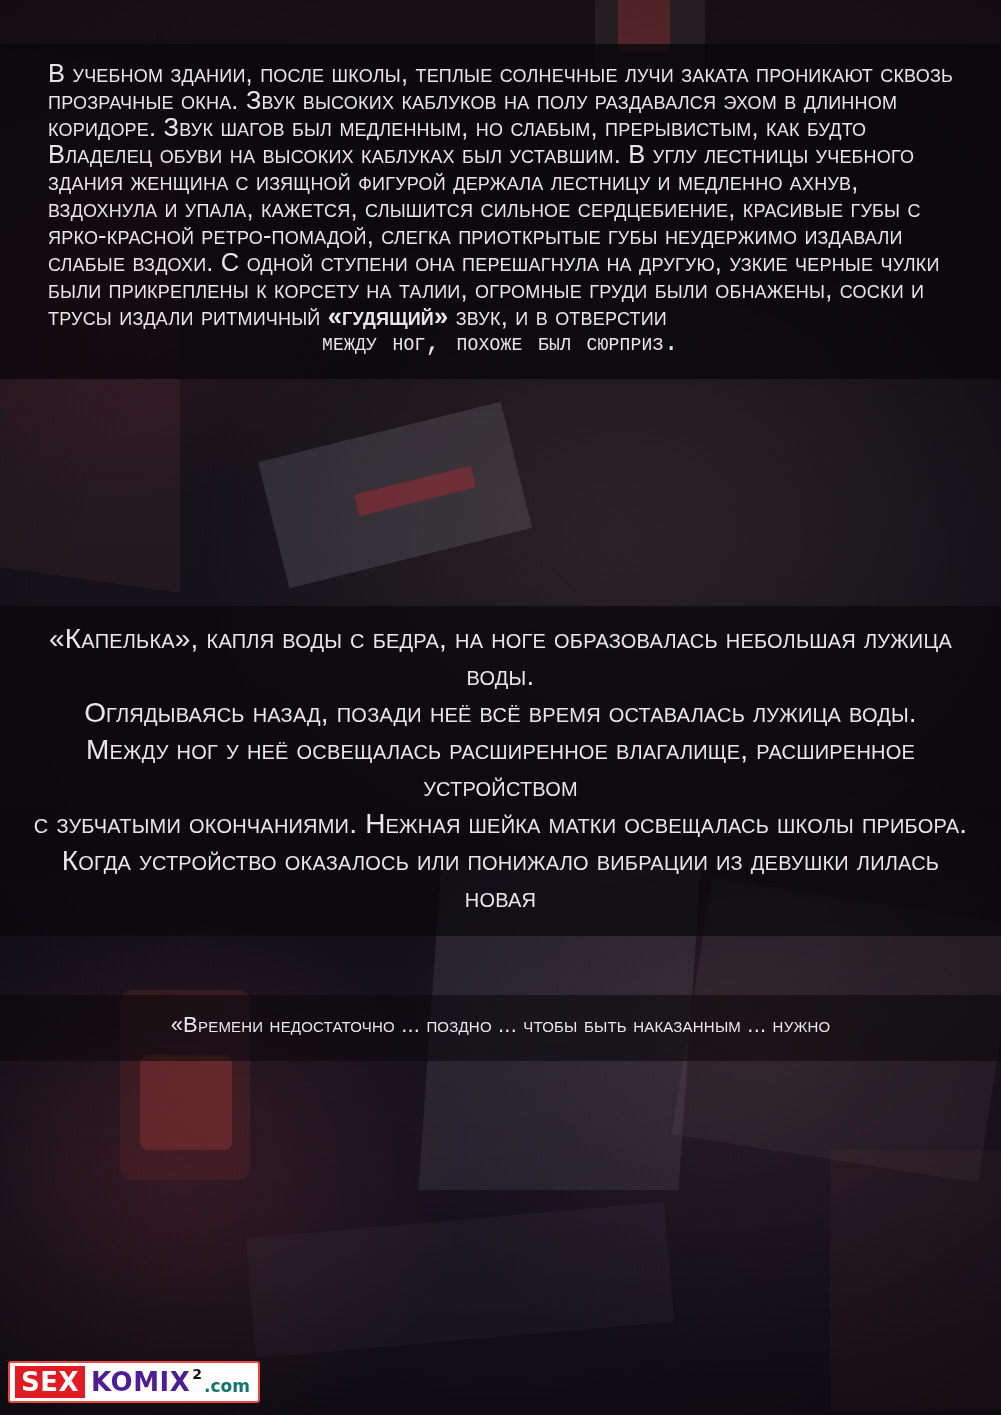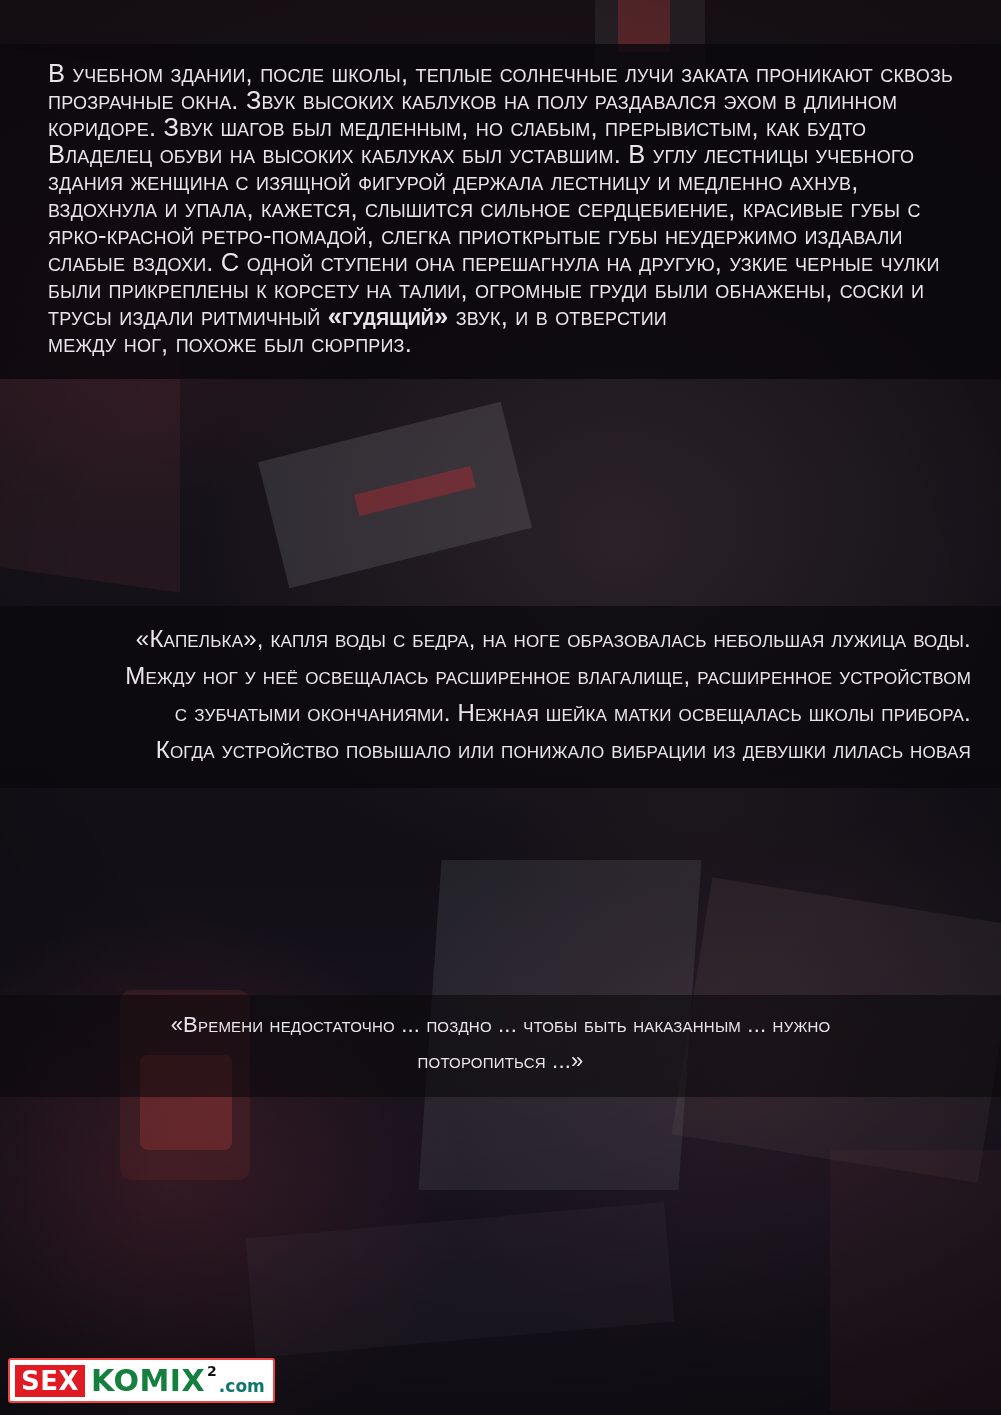--- a/index.html
+++ b/index.html
@@ -59,27 +59,27 @@
     font-variant: small-caps;
     letter-spacing: 0.2px;
   }
   .n1 {
     top: 44px;
     padding: 16px 48px 22px 48px;
     font-size: 25.5px;
     line-height: 27px;
     text-align: left;
   }
-  .n1 .lastline { display: block; text-align: left; }
+  .n1 .lastline { display: block; text-align: center; font-family: Liberation Mono, monospace; }
   .n2 {
     top: 606px;
     padding: 14px 30px 20px 30px;
-    font-size: 24px;
+    font-size: 28px;
     line-height: 37px;
-    text-align: right;
+    text-align: center;
     background: rgba(10,8,12,0.72);
   }
   .n3 {
     top: 995px;
     padding: 12px 60px 18px 60px;
     font-size: 22px;
     line-height: 36px;
     text-align: center;
     background: rgba(10,8,12,0.60);
   }
@@ -101,23 +101,23 @@
   }
   .wm-sex {
     color: #ffffff;
     background: #e01b24;
     font-weight: bold;
     font-size: 26px;
     padding: 1px 6px;
     letter-spacing: 0.5px;
   }
   .wm-komix {
-    color: #15803d;
+    color: #4c1d95;
     font-weight: bold;
-    font-size: 30px;
+    font-size: 26px;
     padding-left: 6px;
     letter-spacing: 0.5px;
   }
   .wm-two {
     color: #111;
     font-weight: bold;
     font-size: 14px;
     align-self: flex-start;
     padding-left: 2px;
   }
@@ -149,28 +149,28 @@
     <div class="bg-shape s11"></div>
   </div>
   <div class="vignette"></div>
 
   <div class="narration n1">
     <p><span>В учебном здании, после школы, теплые солнечные лучи заката проникают сквозь прозрачные окна. Звук высоких каблуков на полу раздавался эхом в длинном коридоре. Звук шагов был медленным, но слабым, прерывистым, как будто Владелец обуви на высоких каблуках был уставшим. В углу лестницы учебного здания женщина с изящной фигурой держала лестницу и медленно ахнув, вздохнула и упала, кажется, слышится сильное сердцебиение, красивые губы с ярко-красной ретро-помадой, слегка приоткрытые губы неудержимо издавали слабые вздохи. С одной ступени она перешагнула на другую, узкие черные чулки были прикреплены к корсету на талии, огромные груди были обнажены, соски и трусы издали ритмичный </span><b>«гудящий»</b><span> звук, и в отверстии</span><span class="lastline">между ног, похоже был сюрприз.</span></p>
   </div>
 
   <div class="narration n2">
     <p>«Капелька», капля воды с бедра, на ноге образовалась небольшая лужица воды.</p>
+    <p>Оглядываясь назад, позади неё всё время оставалась лужица воды.</p>
     <p>Между ног у неё освещалась расширенное влагалище, расширенное устройством</p>
     <p>с зубчатыми окончаниями. Нежная шейка матки освещалась школы прибора.</p>
-    <p>Когда устройство повышало или понижало вибрации из девушки лилась новая</p>
+    <p>Когда устройство оказалось или понижало вибрации из девушки лилась новая</p>
   </div>
 
   <div class="narration n3">
     <p>«Времени недостаточно ... поздно ... чтобы быть наказанным ...  нужно</p>
-    <p>поторопиться ...»</p>
   </div>
 
   <div class="watermark">
     <span class="wm-sex">SEX</span>
     <span class="wm-komix">KOMIX</span>
     <span class="wm-two">2</span>
     <span class="wm-com">.com</span>
   </div>
 
 </div>

